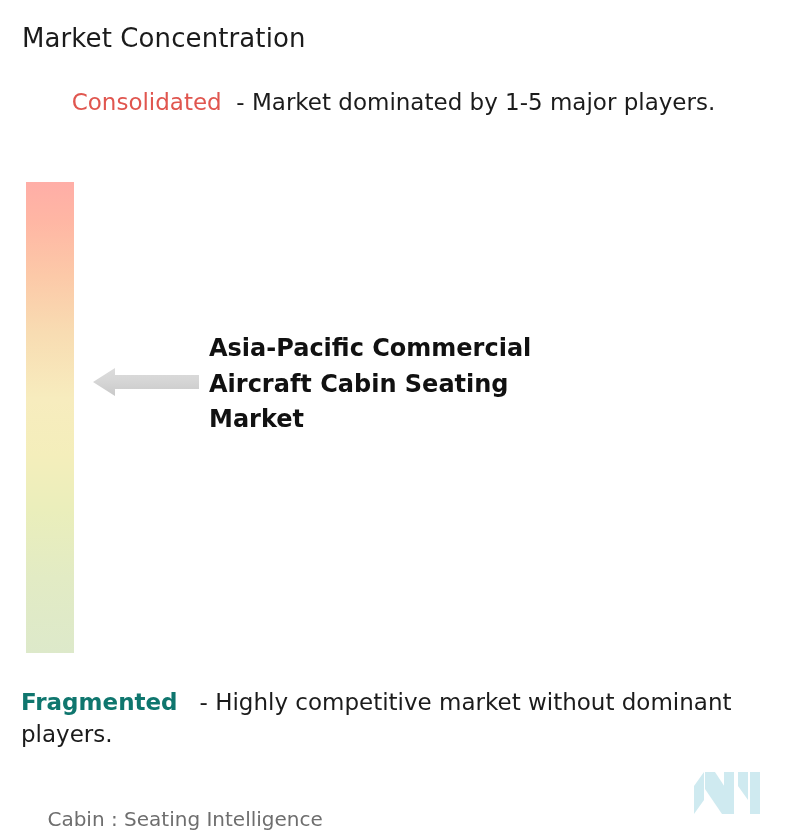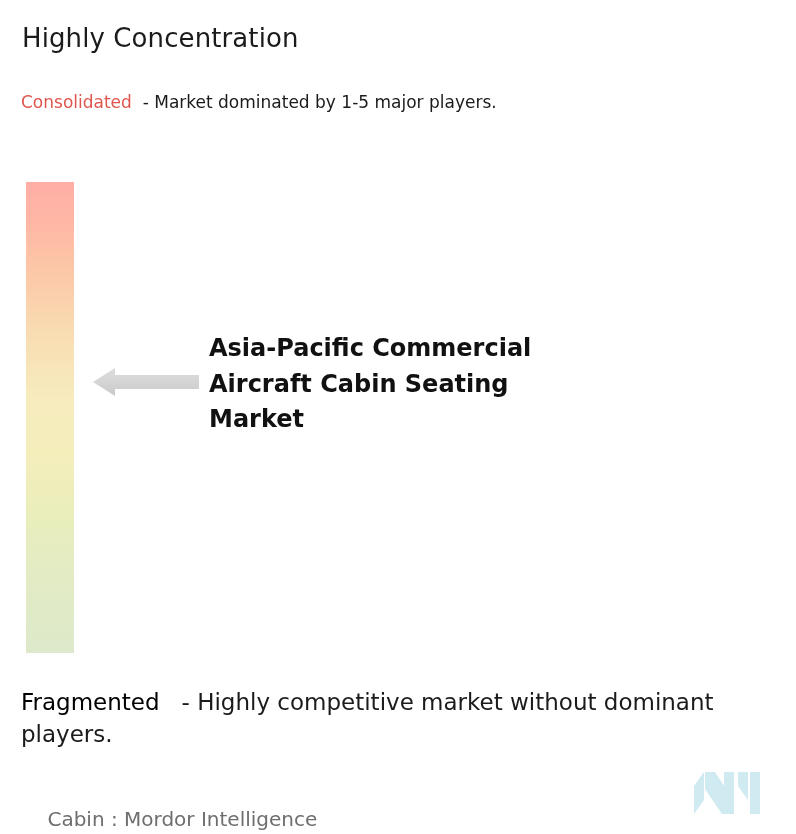--- a/index.html
+++ b/index.html
@@ -33,24 +33,25 @@
     line-height: 34px;
     white-space: nowrap;
   }
 
   
   .legend-top {
     position: absolute;
     left: 21px;
     top: 86px;
     width: 745px;
-    font-size: 17px;
+    font-size: 23px;
     line-height: 32px;
     color: #1b1b1b;
     font-weight: 400;
+    text-align: center;
   }
   .legend-term-consolidated {
     color: #e0564f;
     font-weight: 400;
   }
   .legend-sep {
     white-space: pre;
   }
 
   
@@ -98,22 +99,22 @@
     position: absolute;
     left: 21px;
     top: 686px;
     width: 768px;
     font-size: 23px;
     line-height: 32px;
     color: #1b1b1b;
     font-weight: 400;
   }
   .legend-term-fragmented {
-    color: #000000;
-    font-weight: 400;
+    color: #0f766e;
+    font-weight: 700;
   }
 
   
   .source {
     position: absolute;
     left: 22px;
     top: 783px;
     font-size: 20px;
     color: #6e6e6e;
     font-weight: 400;
@@ -127,21 +128,21 @@
     top: 770px;
     width: 68px;
     height: 44px;
   }
 </style>
 </head>
 <body>
 
 <div id="infographic">
 
-  <div class="title">Highly Concentration</div>
+  <div class="title">Market Concentration</div>
 
   <div class="legend-top">
     <span class="legend-term-consolidated">Consolidated</span><span class="legend-sep">  - </span><span>Market dominated by 1-5 major players.</span>
   </div>
 
   <div class="gradient-bar"></div>
 
   <div class="arrow">
     <svg width="106" height="36" viewBox="0 0 106 36" xmlns="http://www.w3.org/2000/svg">
       <defs>
@@ -155,21 +156,21 @@
     </svg>
   </div>
 
   <div class="market-label">Asia-Pacific Commercial Aircraft Cabin Seating Market</div>
 
   <div class="legend-bottom">
     <span class="legend-term-fragmented">Fragmented</span><span class="legend-sep">   - </span><span>Highly competitive market without dominant players.</span>
   </div>
 
   <div class="source">
-    <span>Cabin : </span><span>Mordor Intelligence</span>
+    <span>Cabin : </span><span>Seating Intelligence</span>
   </div>
 
   <div class="logo">
     <svg width="68" height="44" viewBox="0 0 68 44" xmlns="http://www.w3.org/2000/svg">
       <g fill="#cfeaf0">
         <polygon points="0,44 0,16 10,2 10,30"></polygon>
         <polygon points="11,2 21,2 38,28 38,44 28,44 11,19"></polygon>
         <polygon points="30,2 40,2 40,44 30,44"></polygon>
         <polygon points="44,2 54,2 54,30 44,16"></polygon>
         <polygon points="56,2 66,2 66,44 56,44"></polygon>

